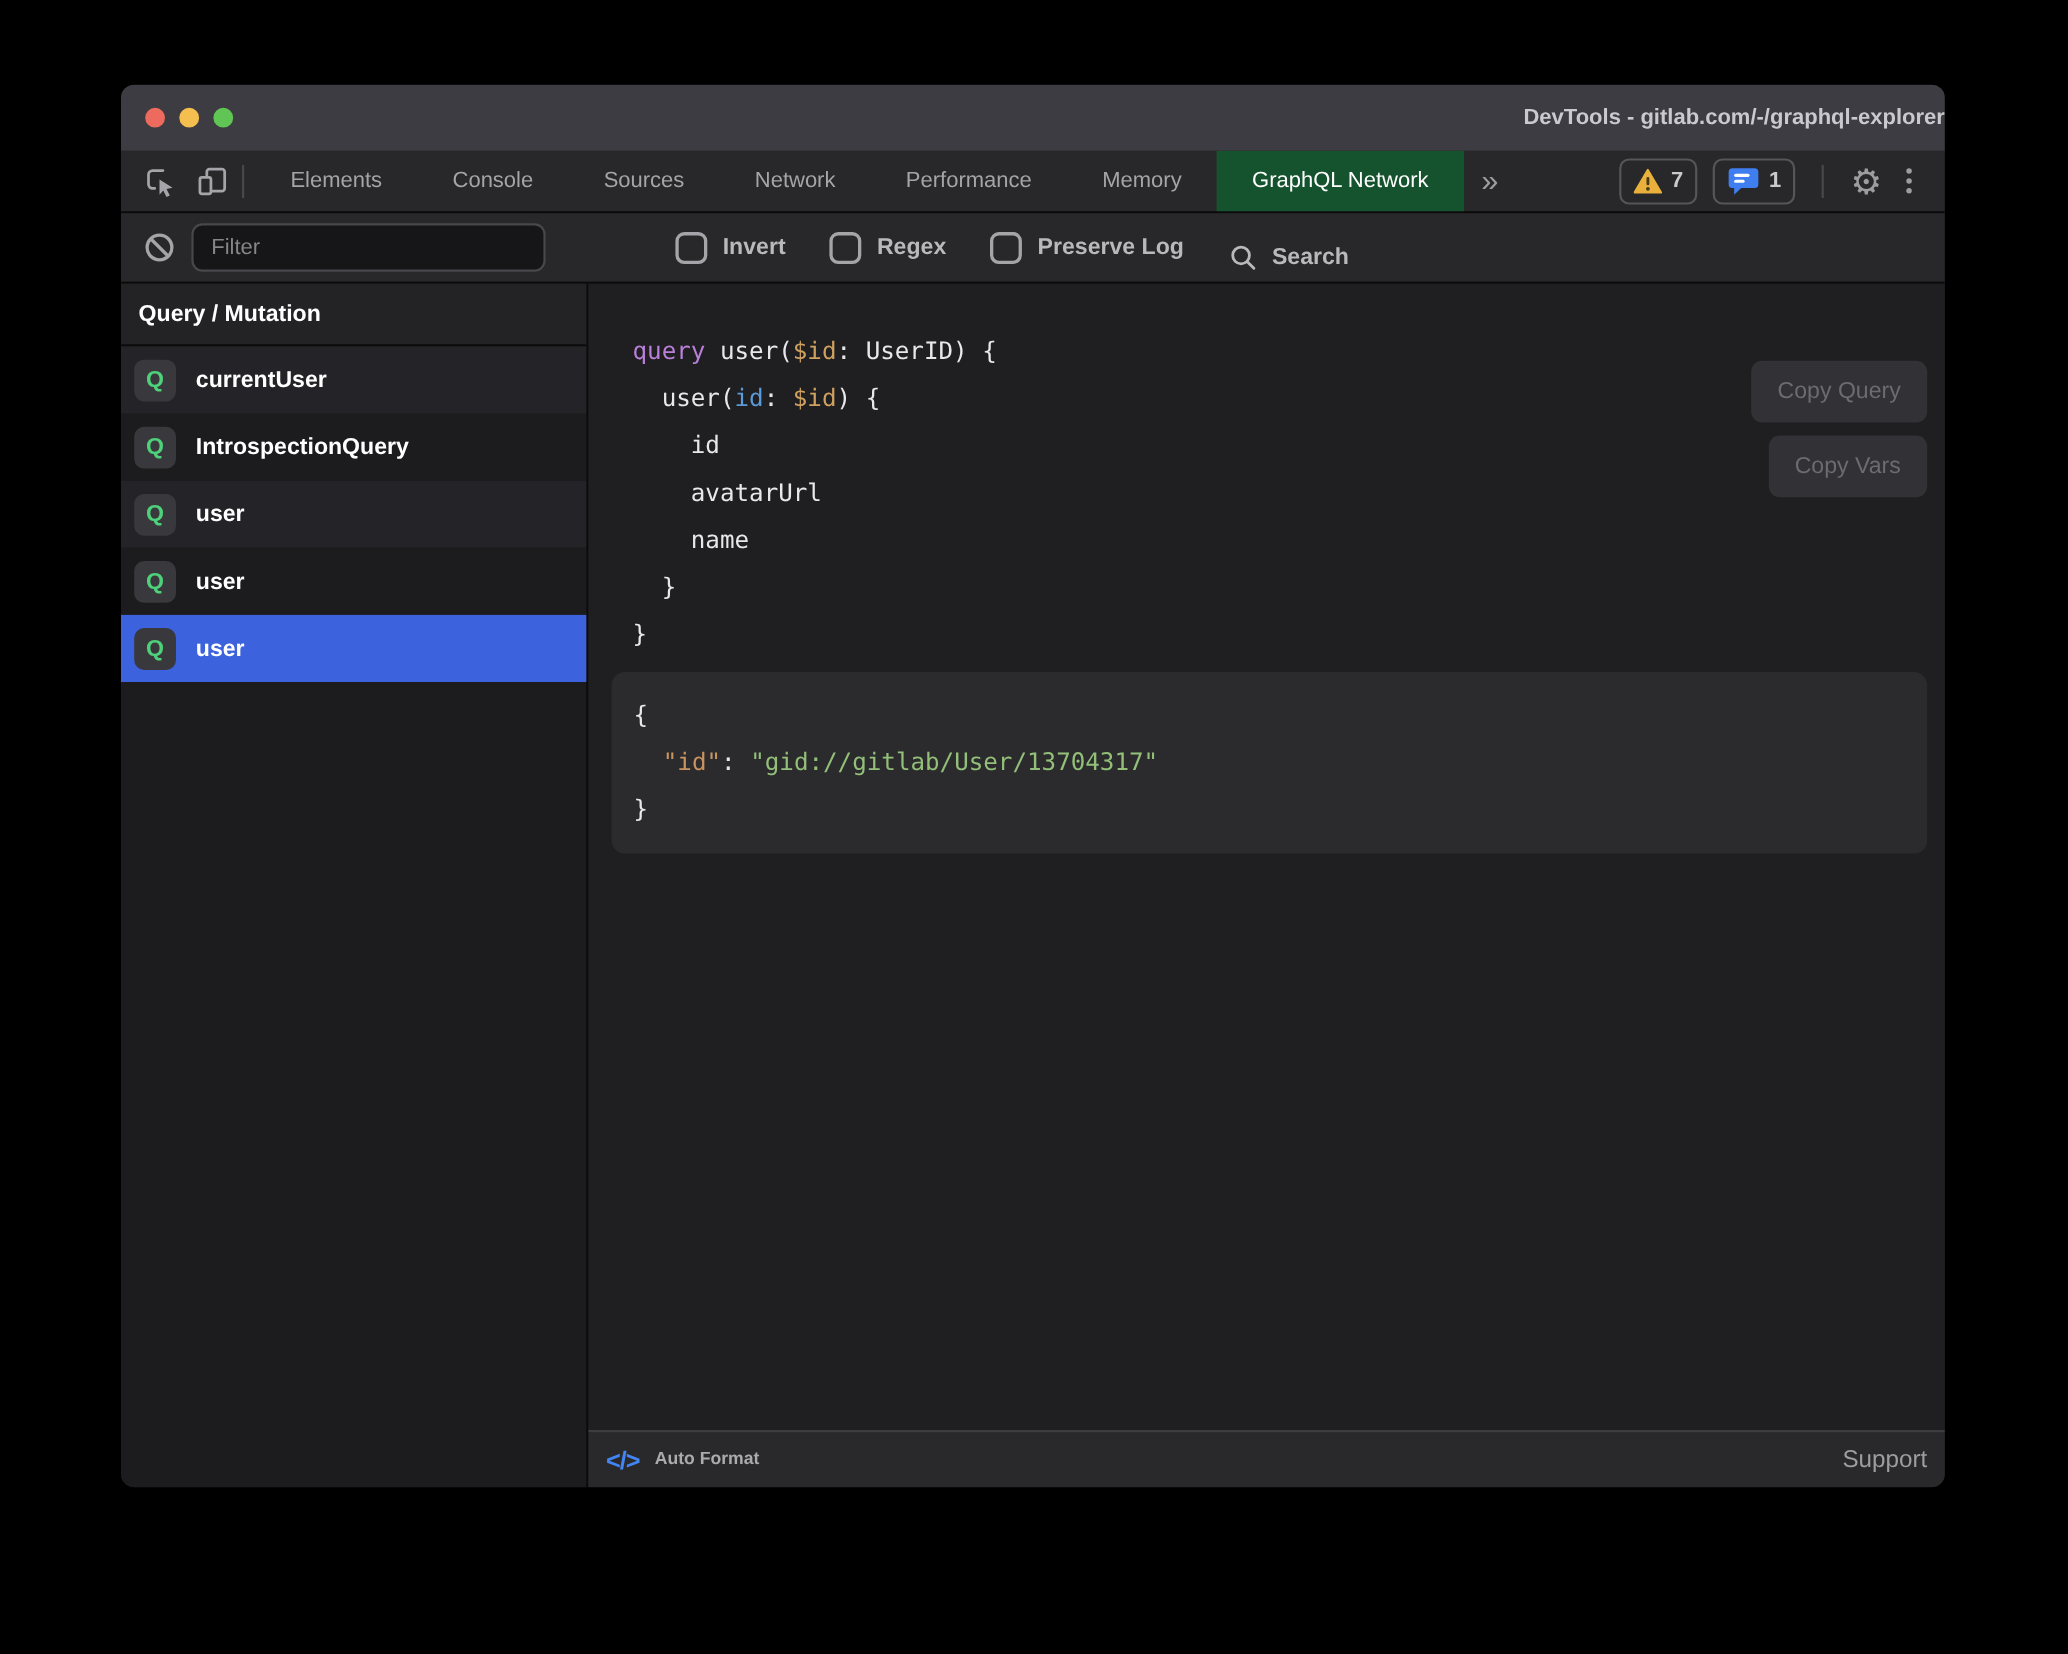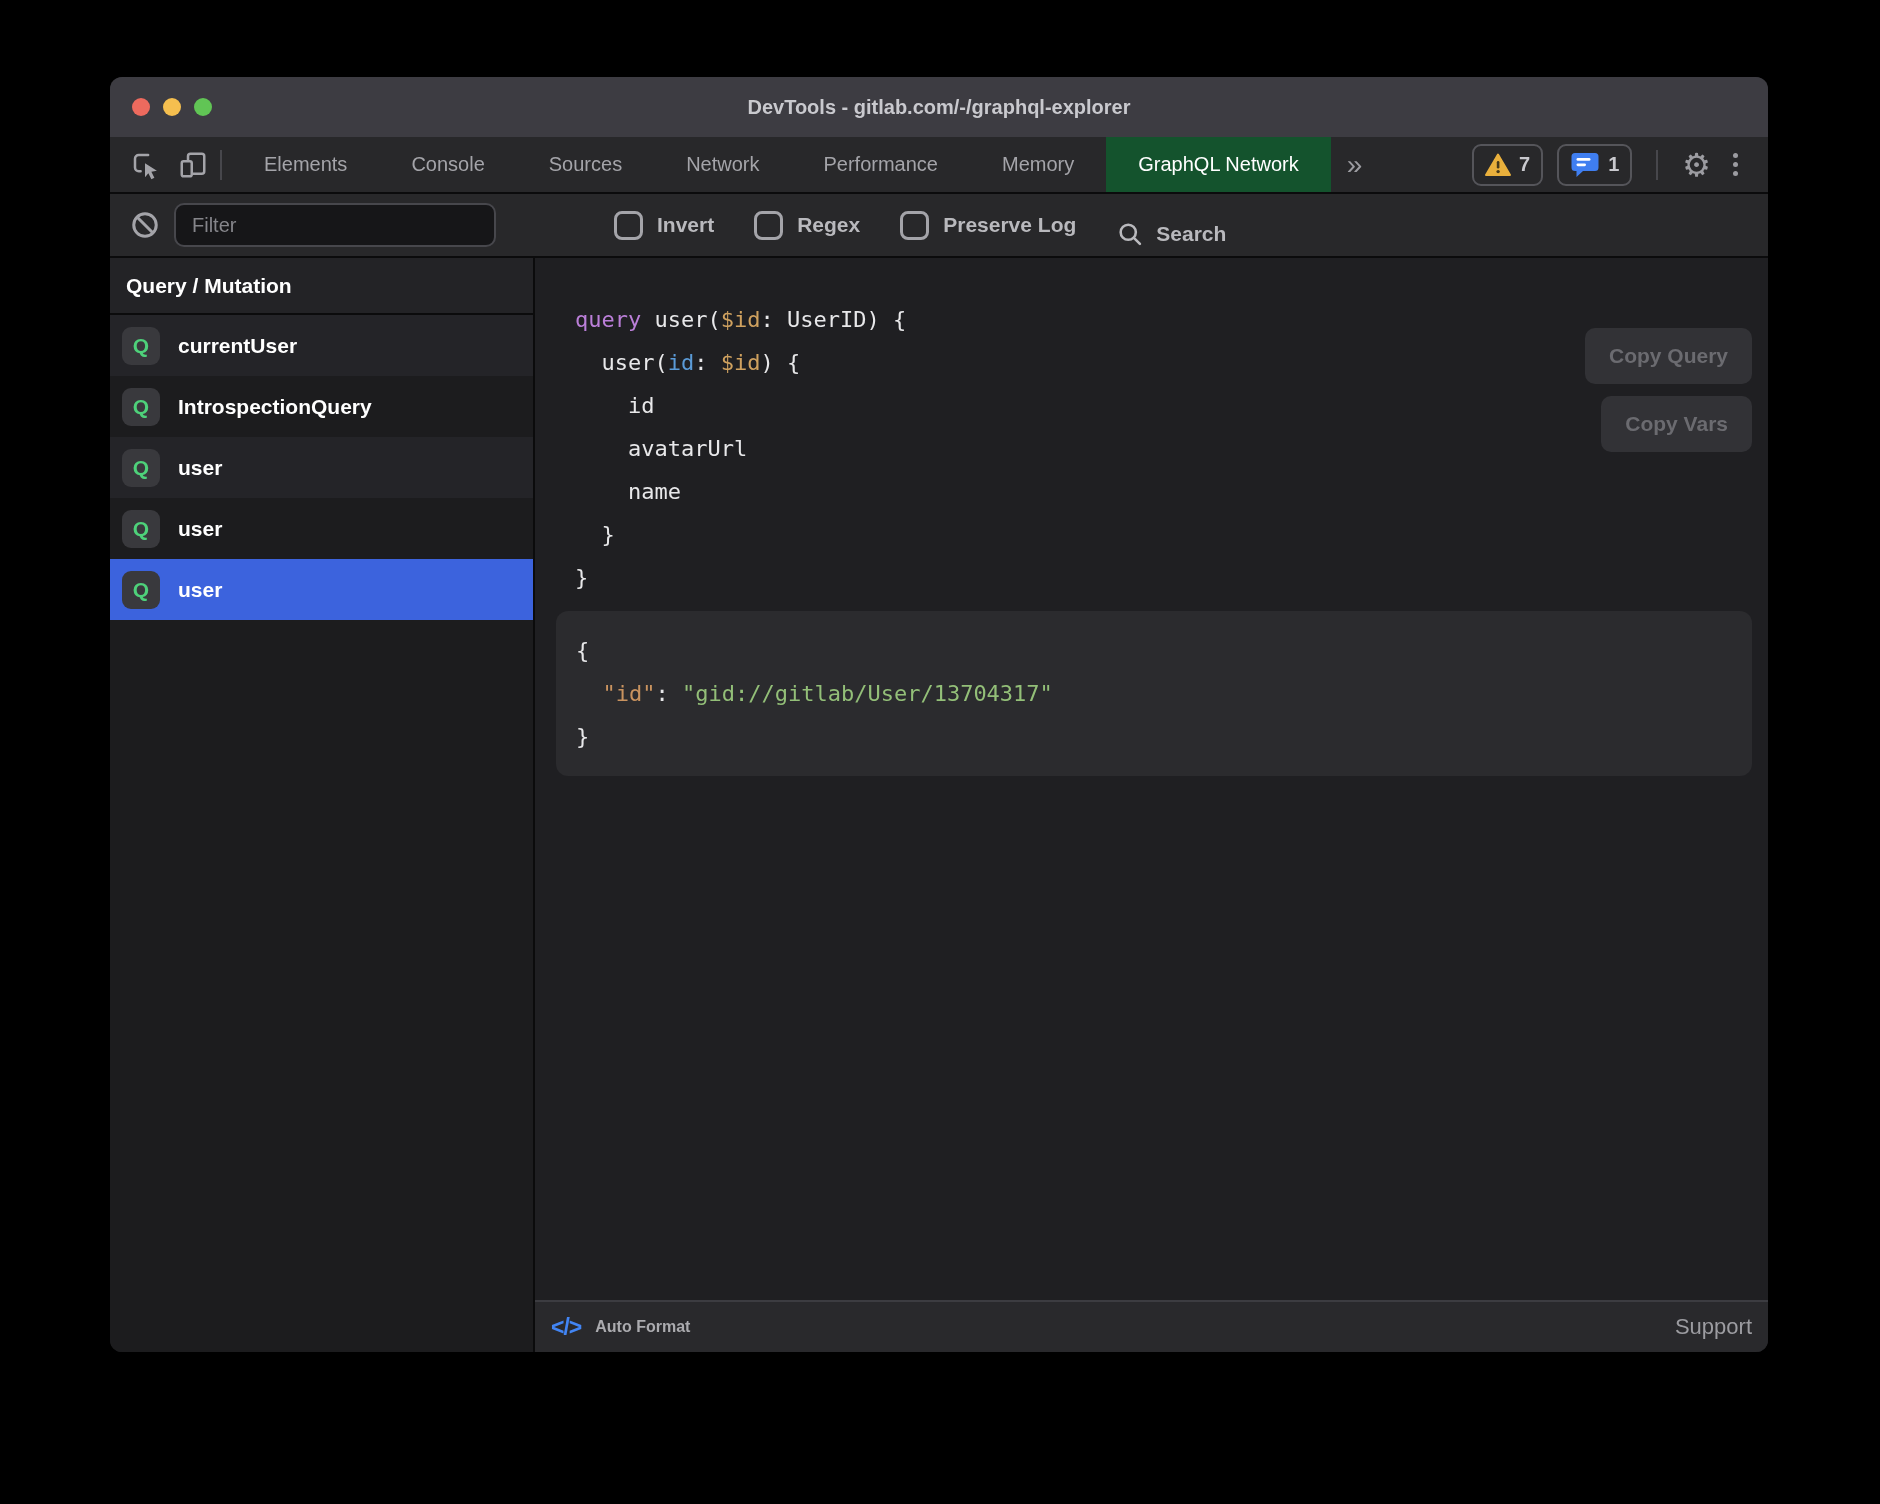--- a/index.html
+++ b/index.html
@@ -6,21 +6,21 @@
   .canvas{position:relative;width:1880px;height:1504px;background:#000;overflow:hidden;
           font-family:"Liberation Sans",sans-serif;}
   .window{position:absolute;left:110px;top:77px;width:1658px;height:1275px;
           background:#202023;border-radius:12px;overflow:hidden;display:flex;flex-direction:column;}
 
   
   .titlebar{height:60px;background:#3d3c42;flex:0 0 auto;position:relative;display:flex;align-items:center;}
   .lights{display:flex;gap:13px;margin-left:22px;}
   .light{width:18px;height:18px;border-radius:50%;}
   .light.red{background:#ed6a5e;} .light.yellow{background:#f5bf4f;} .light.green{background:#61c555;}
-  .win-title{position:absolute;left:0;right:0;text-align:center;color:#c9c9ce;font-size:20px;font-weight:700;}
+  .win-title{position:absolute;left:0;right:0;text-align:right;color:#c9c9ce;font-size:20px;font-weight:700;}
 
   
   .tabbar{height:55px;background:#28282a;border-bottom:2px solid #0b0b0c;flex:0 0 auto;
           display:flex;align-items:stretch;}
   .tool-icons{display:flex;align-items:center;padding-left:18px;gap:14px;}
   .icon-btn{width:34px;height:34px;display:flex;align-items:center;justify-content:center;}
   .vsep{width:2px;height:30px;background:#47474c;margin:auto 10px;}
   .tab{display:flex;align-items:center;padding:0 32px;color:#a4a4a9;font-size:20px;white-space:nowrap;}
   .tab.active{background:#14532d;color:#ffffff;}
   .overflow{display:flex;align-items:center;padding:0 16px;color:#9c9ca1;font-size:28px;}
@@ -68,21 +68,21 @@
 
   .detail-body{flex:1;min-height:0;padding:40px 16px 0 40px;font-family:"DejaVu Sans Mono",monospace;
                font-size:22px;position:relative;}
   .code-line{height:43px;line-height:43px;white-space:pre;color:#e8e8ea;}
   .tok-pl{color:#e8e8ea;} .tok-kw{color:#bb7fd9;text-align:right;} .tok-var{color:#cfa15f;}
   .tok-attr{color:#5b9bd8;} .tok-key{color:#c9935f;} .tok-str{color:#93bf78;}
 
   .copy-buttons{position:absolute;top:70px;right:16px;display:flex;flex-direction:column;
                 align-items:flex-end;gap:12px;font-family:"Liberation Sans",sans-serif;}
   .copy-btn{height:56px;border-radius:10px;background:#323236;color:#6b6b70;font-size:21px;
-            font-weight:700;display:flex;align-items:center;padding:0 24px;white-space:nowrap;}
+            font-weight:400;display:flex;align-items:center;padding:0 24px;white-space:nowrap;}
 
   .vars-box{margin:12px 0 0 -19px;background:#2b2b2e;border-radius:12px;padding:18px 20px;}
 
   .detail-footer{height:50px;flex:0 0 auto;background:#29292c;border-top:2px solid #3c3c41;
                  display:flex;align-items:center;padding:0 16px;gap:14px;}
   .format-icon{color:#4285f4;font-size:23px;font-weight:700;letter-spacing:-1px;}
   .footer-label{color:#ababaf;font-size:16px;font-weight:700;}
   .support{margin-left:auto;color:#9c9ca1;font-size:22px;font-weight:400;}
 
   svg{display:block;}

